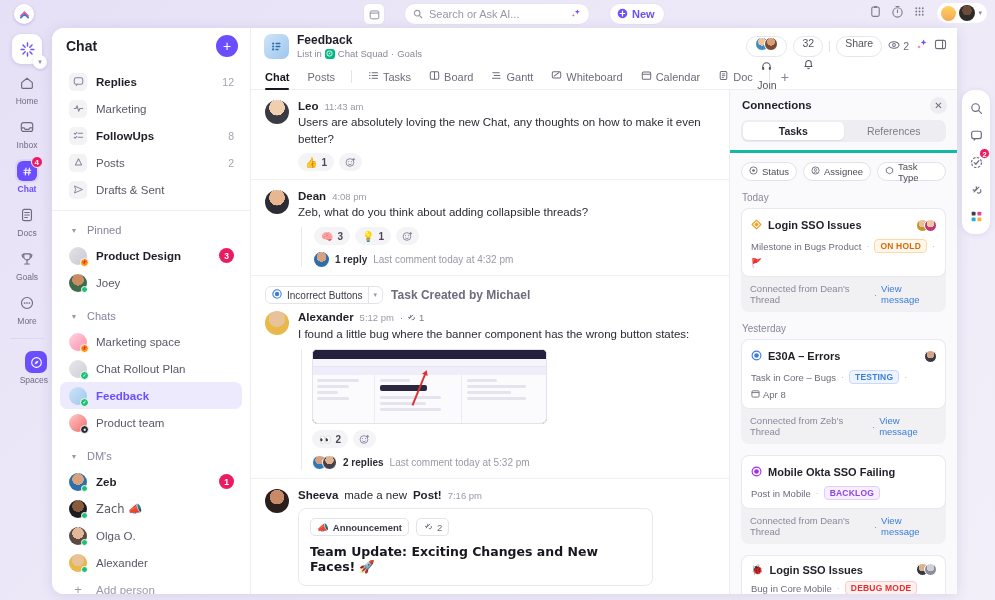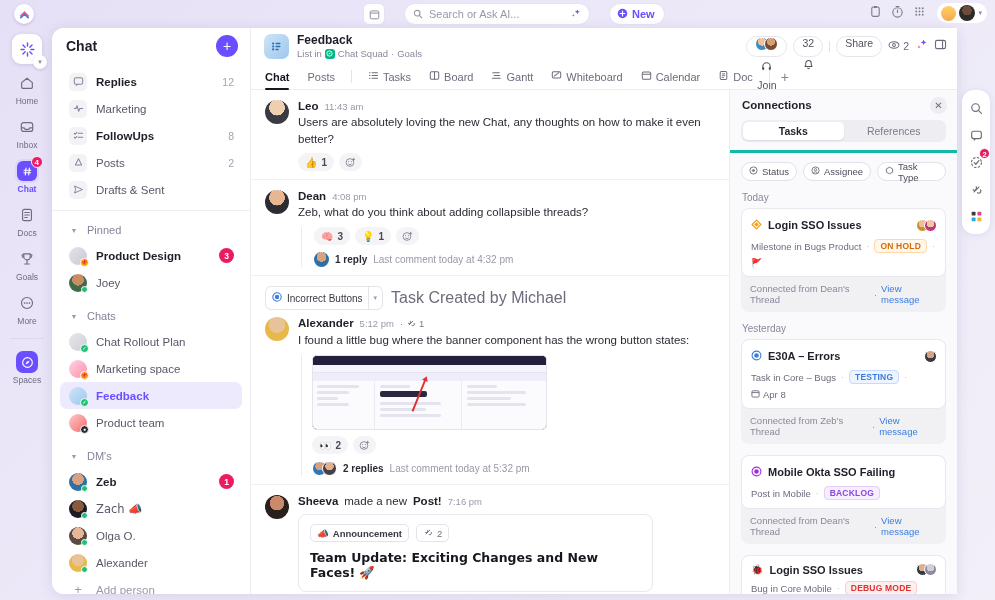--- a/index.html
+++ b/index.html
@@ -245,26 +245,26 @@
   .replies-row b { color: #2b2b35; font-size: 10px; }
   .replies-row span { color: #9b98a8; }
   .resolved {
     display: flex; align-items: center; gap: 7px;
     font-size: 10.5px; margin-bottom: 6px; padding-left: 1px;
   }
   .resolved b { color: #2b2b35; }
   .resolved em { font-style: normal; color: #8b8799; }
   .task-chip-row { display: flex; align-items: center; gap: 8px; margin-bottom: 7px; }
   .task-chip {
-    height: 24px; border: 1px solid #e4e3ea; border-radius: 6px;
+    height: 18px; border: 1px solid #e4e3ea; border-radius: 6px;
     display: flex; align-items: center; gap: 5px; padding: 0 5px 0 6px;
     font-size: 10px; color: #3a3946;
   }
   .task-chip .chev { color: #9b98a8; font-size: 7px; border-left: 1px solid #e4e3ea; padding-left: 5px; height: 100%; display:flex; align-items:center;}
-  .task-by { font-size: 16px; color: #6e6b7c; }
+  .task-by { font-size: 12px; color: #6e6b7c; font-weight: bold; }
 
   .shot {
     margin-top: 7px; width: 235px; height: 75px; border-radius: 5px;
     border: 1px solid #e4e3ea; overflow: hidden; position: relative;
     background: #1f1b33;
   }
   .shot .s-topbar { height: 9px; background: #241f3c; }
   .shot .s-sub { height: 8px; background: #f6f5fb; border-bottom:1px solid #e7e4f2;}
   .shot .s-banner { height: 8px; background: #f0edfb; }
   .shot .s-body { display:flex; height: 50px; background: #fbfafd; }
@@ -528,21 +528,21 @@
               <circle cx="9" cy="9" r=".95"></circle>
               <circle cx="11.7" cy="9" r=".95"></circle>
             </g>
           </svg>
       </span>
       <span>More</span>
     </div>
 
     <div class="rail-sep"></div>
 
-    <div class="rail-item" style="color:#6f6b80;">
+    <div class="rail-item" style="color:#6f6b80;align-items:flex-end;">
       <span class="rail-ico">
         <span class="inner-sq" style="border-radius:7px;width:22px;height:22px;">
           <svg width="13" height="13" viewBox="0 0 14 14">
               <circle cx="7" cy="7" r="5.2" stroke="#fff" fill="none" stroke-width="1.2"></circle>
               <path d="M9.2 4.8 6.1 6.1 4.8 9.2 7.9 7.9z" fill="#fff"></path>
             </svg>
         </span>
       </span>
       <span>Spaces</span>
     </div>
@@ -630,31 +630,31 @@
         </div>
       </div>
 
       <div class="cl-sec">
         <div class="grp-head">
           <span class="tri">▼</span>
           <span>Chats</span>
         </div>
         <div class="cl-row">
           <span class="ava-wrap">
+            <span style="display:block;width:18px;height:18px;border-radius:50%;background:linear-gradient(135deg,#ffd3df,#ff90ad);"></span>
+            <span class="dot-mini" style="background:#ff9500;">📌</span>
+          </span>
+          <span>Marketing space</span>
+        </div>
+        <div class="cl-row">
+          <span class="ava-wrap">
             <span style="display:block;width:18px;height:18px;border-radius:50%;background:linear-gradient(135deg,#e6e6ea,#cfcfd8);"></span>
             <span class="dot-mini" style="background:#1fbf75;">✓</span>
           </span>
           <span>Chat Rollout Plan</span>
-        </div>
-        <div class="cl-row">
-          <span class="ava-wrap">
-            <span style="display:block;width:18px;height:18px;border-radius:50%;background:linear-gradient(135deg,#ffd3df,#ff90ad);"></span>
-            <span class="dot-mini" style="background:#ff9500;">📌</span>
-          </span>
-          <span>Marketing space</span>
         </div>
         <div class="cl-row sel">
           <span class="ava-wrap">
             <span style="display:block;width:18px;height:18px;border-radius:50%;background:linear-gradient(135deg,#cfe4f7,#9cc7ee);"></span>
             <span class="dot-mini" style="background:#1fbf75;">✓</span>
           </span>
           <span>Feedback</span>
         </div>
         <div class="cl-row">
           <span class="ava-wrap">

